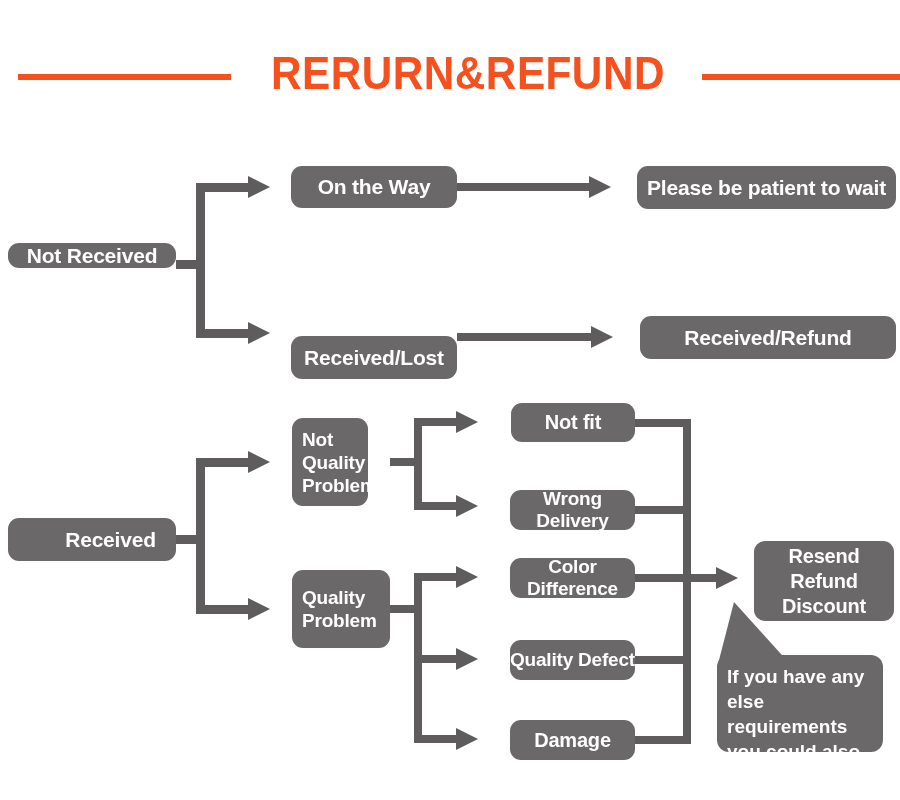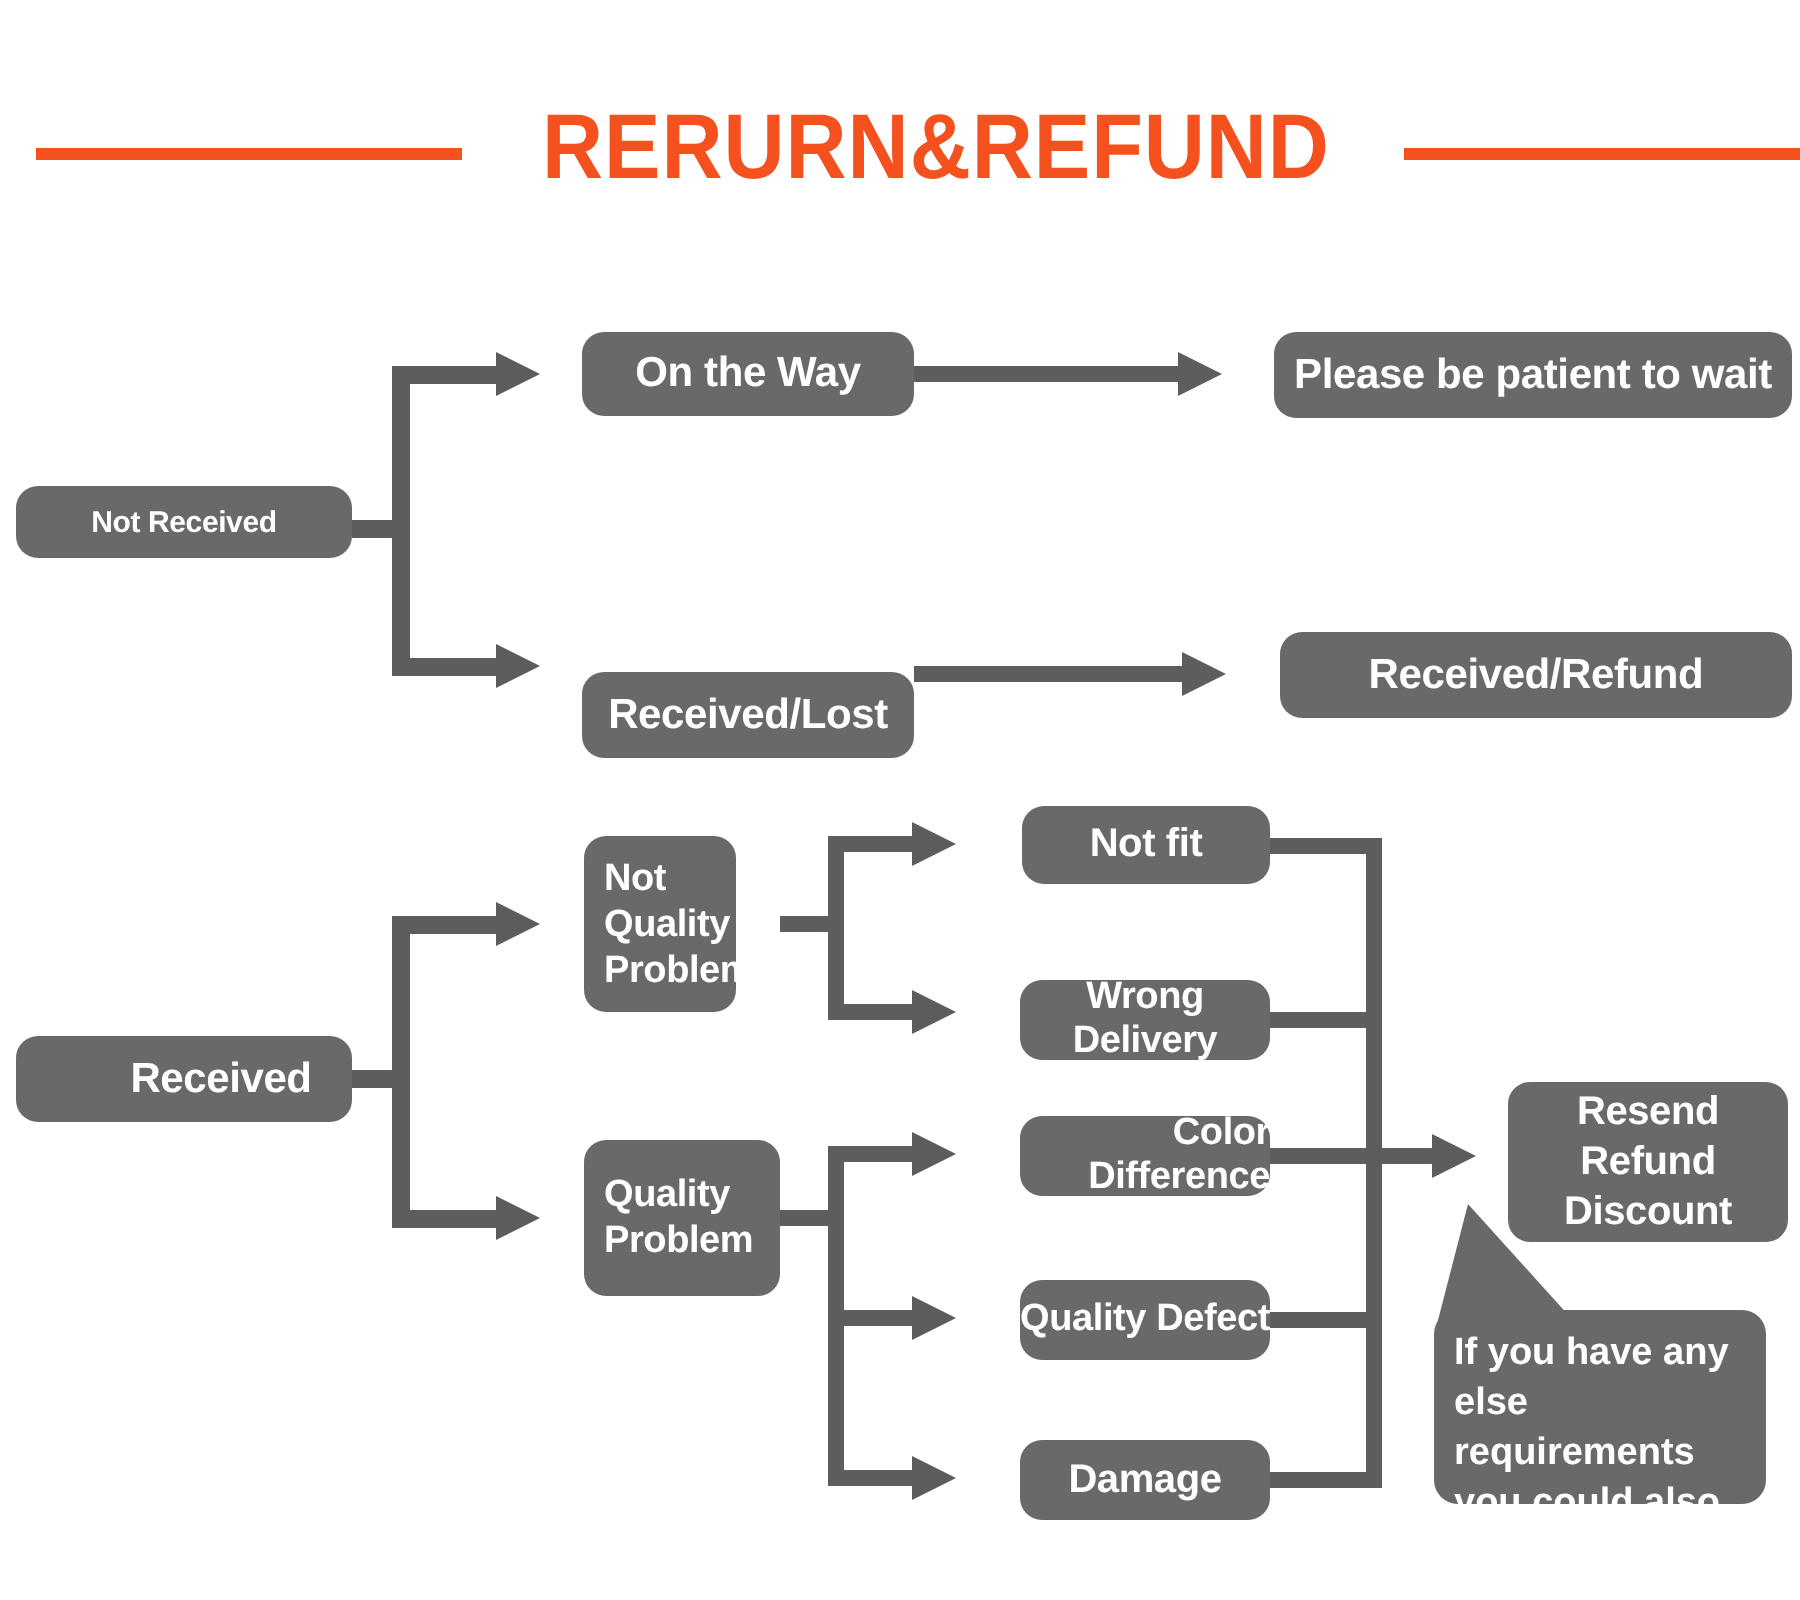--- a/index.html
+++ b/index.html
@@ -61,21 +61,21 @@
 <body style="background: rgb(255, 255, 255);">
 
 <div id="stage">
 
   <div class="title-wrap">
     <div class="rule rule-left"></div>
     <div class="rule rule-right"></div>
     <div class="title-text">RERURN&amp;REFUND</div>
   </div>
 
-  <div class="node center" style="left:8px;top:243px;width:168px;height:36px;font-size:15px;">
+  <div class="node center" style="left:8px;top:243px;width:168px;height:25px;font-size:21px;">
     <span style="width:100%;">Not Received</span>
   </div>
 
   <div class="line" style="left:176px;top:260px;width:28px;height:9px;"></div>
 
   <div class="line" style="left:196px;top:183px;width:9px;height:155px;"></div>
 
   <div class="line" style="left:196px;top:183px;width:56px;height:9px;"></div>
   <div class="arrow" style="left:248px;top:176px;"></div>
 
@@ -147,21 +147,21 @@
   <div class="line" style="left:414px;top:735px;width:46px;height:8px;"></div>
   <div class="arrow" style="left:456px;top:728px;"></div>
 
   <div class="node center" style="left:511px;top:403px;width:124px;height:39px;font-size:20px;">
     <span style="width:100%;">Not fit</span>
   </div>
   <div class="node center cond" style="left:510px;top:490px;width:125px;height:40px;font-size:19px;">
     <span style="width:100%;">Wrong Delivery</span>
   </div>
   <div class="node center cond" style="left:510px;top:558px;width:125px;height:40px;font-size:19px;">
-    <span style="width:100%;text-align:right;">Color Difference</span>
+    <span style="width:100%;">Color Difference</span>
   </div>
   <div class="node center cond" style="left:510px;top:640px;width:125px;height:40px;font-size:19px;">
     <span style="width:100%;">Quality Defect</span>
   </div>
   <div class="node center" style="left:510px;top:720px;width:125px;height:40px;font-size:20px;">
     <span style="width:100%;">Damage</span>
   </div>
 
   <div class="line" style="left:635px;top:419px;width:56px;height:8px;"></div>
   <div class="line" style="left:635px;top:506px;width:56px;height:8px;"></div>

